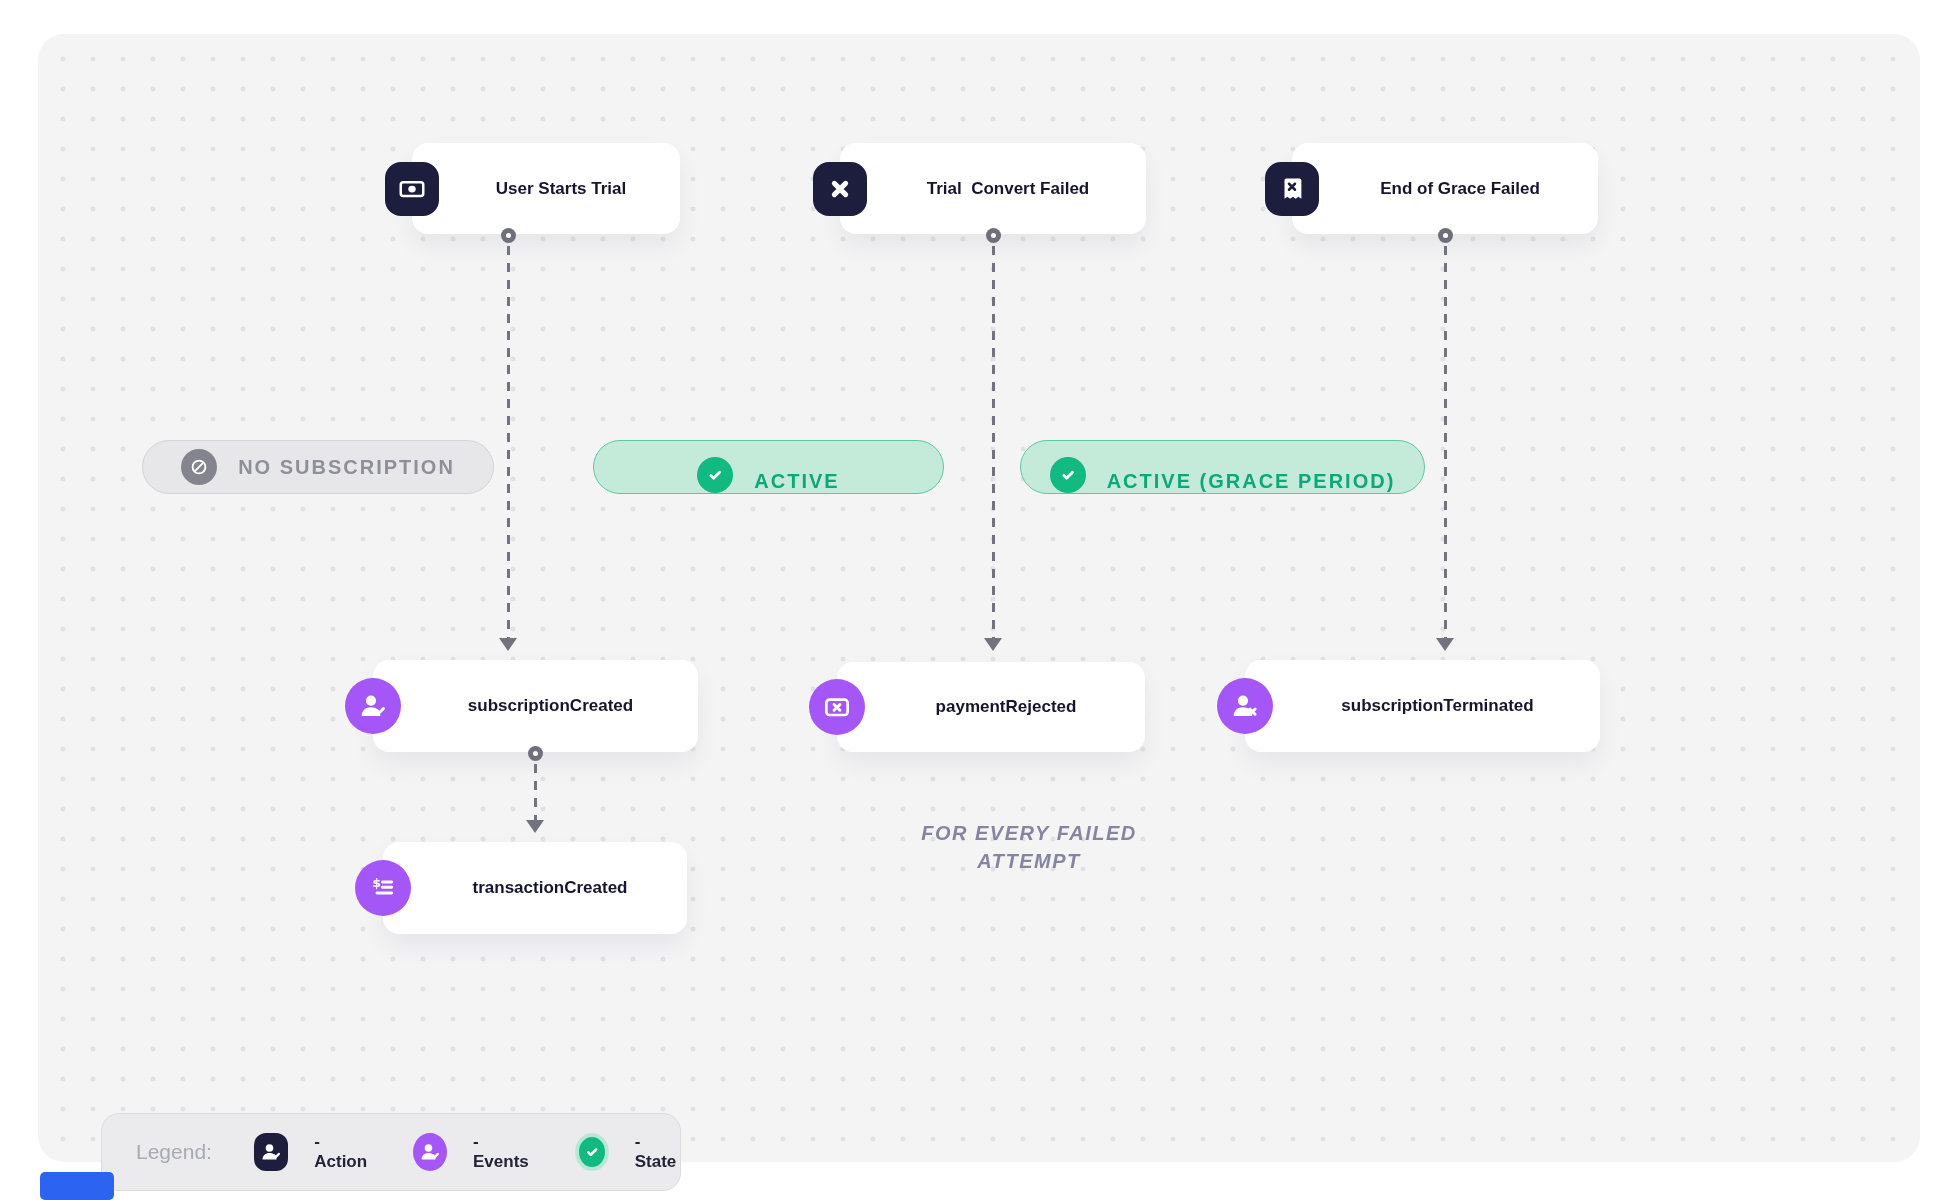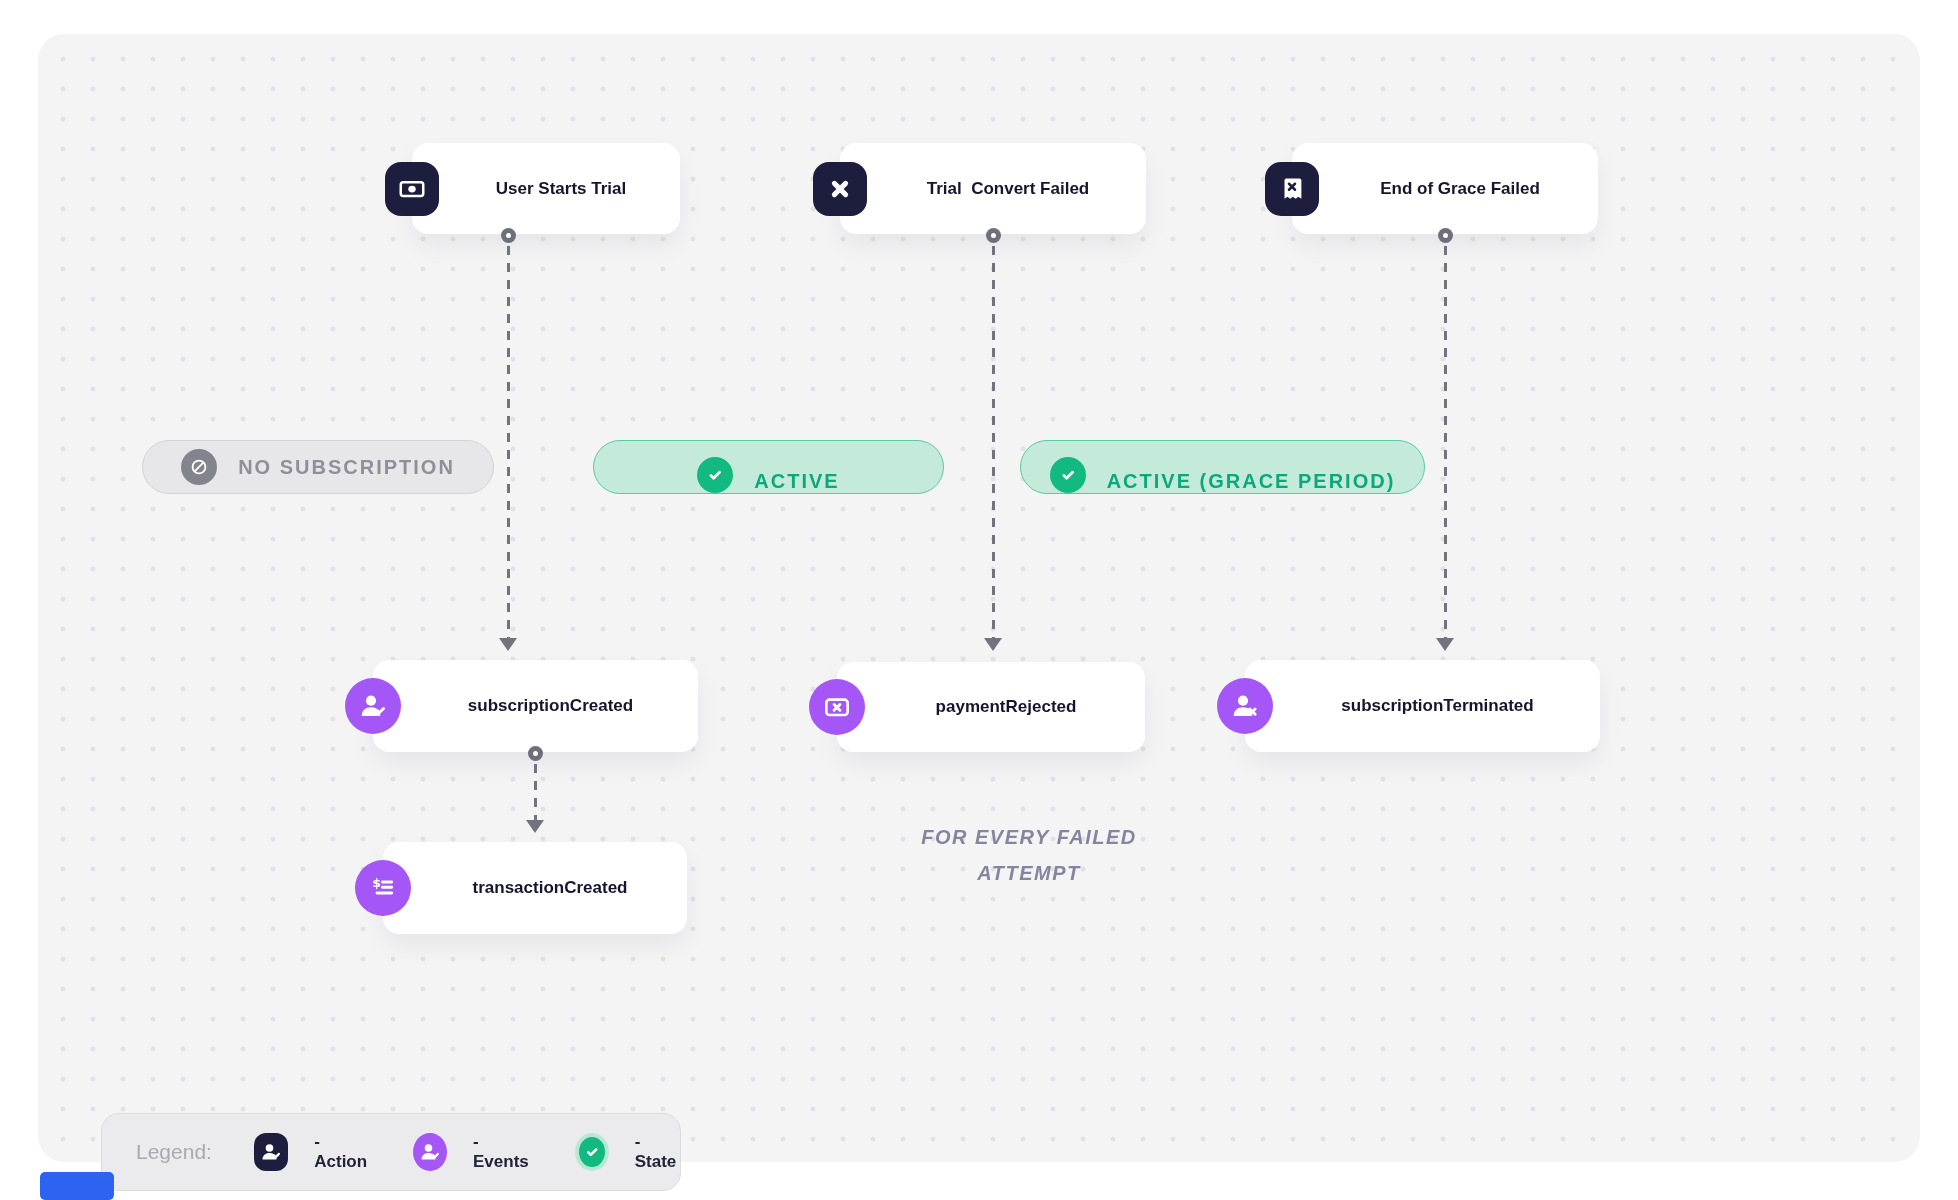--- a/index.html
+++ b/index.html
@@ -39,21 +39,21 @@
        display:flex;align-items:center;justify-content:center;z-index:3;}
   .dot span{width:5px;height:5px;border-radius:50%;background:#ffffff;display:block;}
   .vline{position:absolute;width:3px;
          background-image:repeating-linear-gradient(to bottom,#73737f 0px,#73737f 9px,transparent 9px,transparent 17px);}
   .arrow{position:absolute;width:0;height:0;border-left:9px solid transparent;
          border-right:9px solid transparent;border-top:13px solid #73737f;}
 
   
   .annotation{position:absolute;left:861px;top:785px;width:260px;text-align:center;
               font-size:20px;font-style:italic;font-weight:600;color:#8585a0;
-              letter-spacing:1.5px;line-height:36px;}
+              letter-spacing:1.5px;line-height:28px;}
 
   
   .legend{position:absolute;left:63px;top:1079px;width:580px;height:78px;border-radius:18px;
           background:#ebebee;border:1.5px solid #dcdce0;box-sizing:border-box;
           display:flex;align-items:center;padding:4px 34px;gap:42px;}
   .legend-title{font-size:21px;color:#a9a9b3;font-weight:500;}
   .legend-item{display:flex;align-items:center;gap:26px;}
   .legend-item .label{font-size:17px;font-weight:600;color:#232338;}
   .lg-sq{width:38px;height:38px;border-radius:12px;background:#1d1d3e;display:flex;align-items:center;justify-content:center;}
   .lg-circ{width:38px;height:38px;border-radius:50%;background:#a456f7;display:flex;align-items:center;justify-content:center;}

